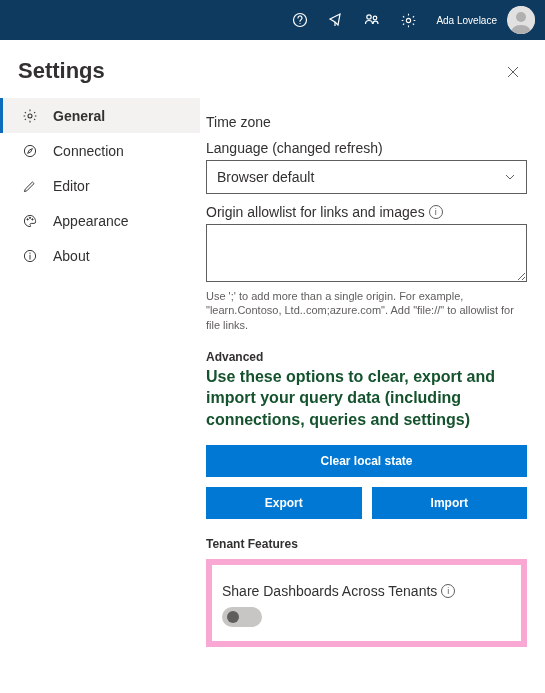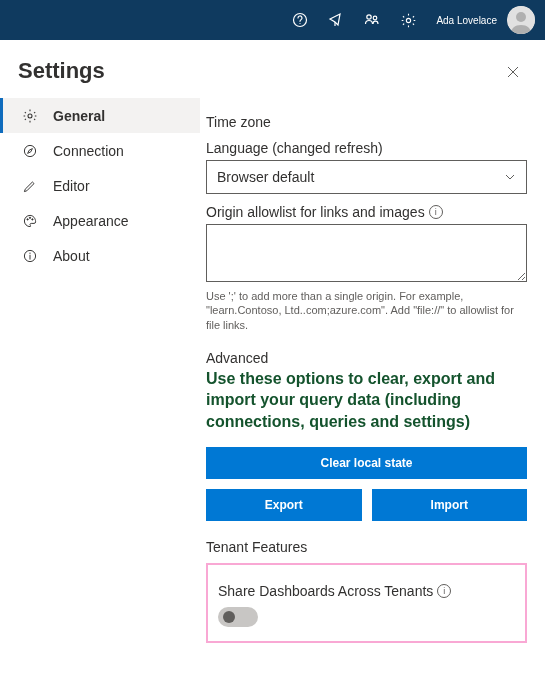--- a/index.html
+++ b/index.html
@@ -24,29 +24,29 @@
   .sidebar-item .icn { width: 18px; height: 18px; display: flex; align-items: center; justify-content: center; color: #323130; flex-shrink: 0; }
 
   .content { flex: 1; padding: 8px 18px 0 6px; font-size: 14px; }
 
   .field-label { font-size: 14px; margin-bottom: 4px; margin-top: 10px; display: flex; align-items: center; gap: 4px; }
   .select-box { width: 100%; height: 34px; border: 1px solid #605e5c; background: #fff; display: flex; align-items: center; justify-content: space-between; padding: 0 10px; cursor: pointer; font-size: 14px; }
   .select-box .chev { color: #605e5c; }
   .textarea { width: 100%; height: 58px; border: 1px solid #605e5c; resize: both; padding: 6px; font-family: inherit; font-size: 14px; }
   .hint { font-size: 11px; color: #605e5c; margin-top: 4px; line-height: 1.3; }
 
-  .section-title { font-size: 14px; font-weight: 400; margin-top: 18px; margin-bottom: 2px; }
+  .section-title { font-size: 12px; font-weight: 700; margin-top: 18px; margin-bottom: 2px; }
   .section-desc { font-size: 16px; color: #14532d; line-height: 1.35; font-weight: bold; }
 
   .btn-primary { background: #0078d4; color: #fff; border: none; height: 32px; font-size: 12px; font-weight: 600; cursor: pointer; display: flex; align-items: center; justify-content: center; }
   .btn-full { width: 100%; margin-top: 14px; }
   .btn-row { display: flex; gap: 10px; margin-top: 10px; }
   .btn-row .btn-primary { flex: 1; }
 
-  .highlight-box { border: 2px solid #f9a8d4; padding: 8px 10px 14px 10px; margin-top: 8px; }
+  .highlight-box { border: 6px solid #f9a8d4; padding: 8px 10px 14px 10px; margin-top: 8px; }
 
   .toggle { width: 40px; height: 20px; border-radius: 10px; background: #c8c6c4; position: relative; cursor: pointer; margin-top: 8px; }
   .toggle .knob { width: 12px; height: 12px; border-radius: 50%; background: #605e5c; position: absolute; top: 4px; left: 5px; }
 
   .info-icon { width: 14px; height: 14px; border: 1px solid #605e5c; border-radius: 50%; display: inline-flex; align-items: center; justify-content: center; font-size: 9px; color: #605e5c; cursor: pointer; }
 
   svg { display: block; }
 </style>
 </head>
 <body>

